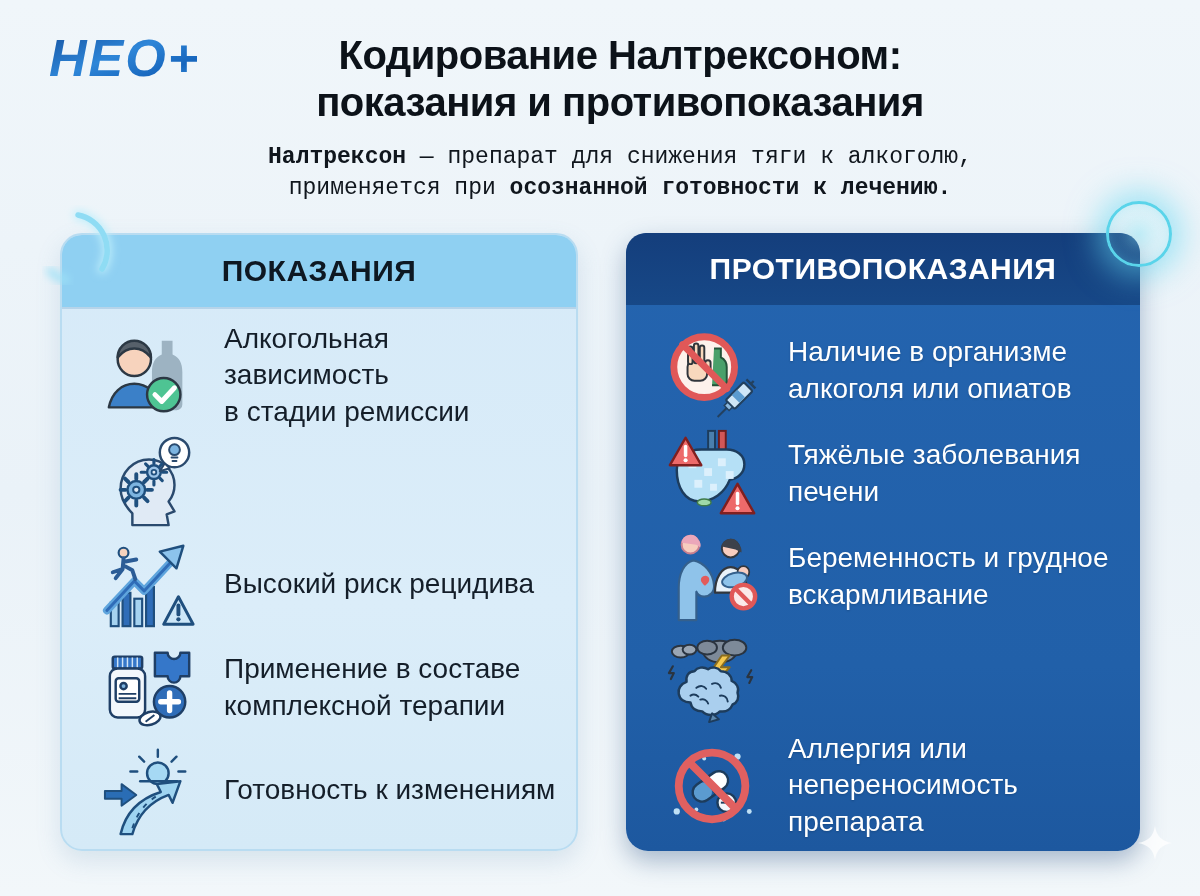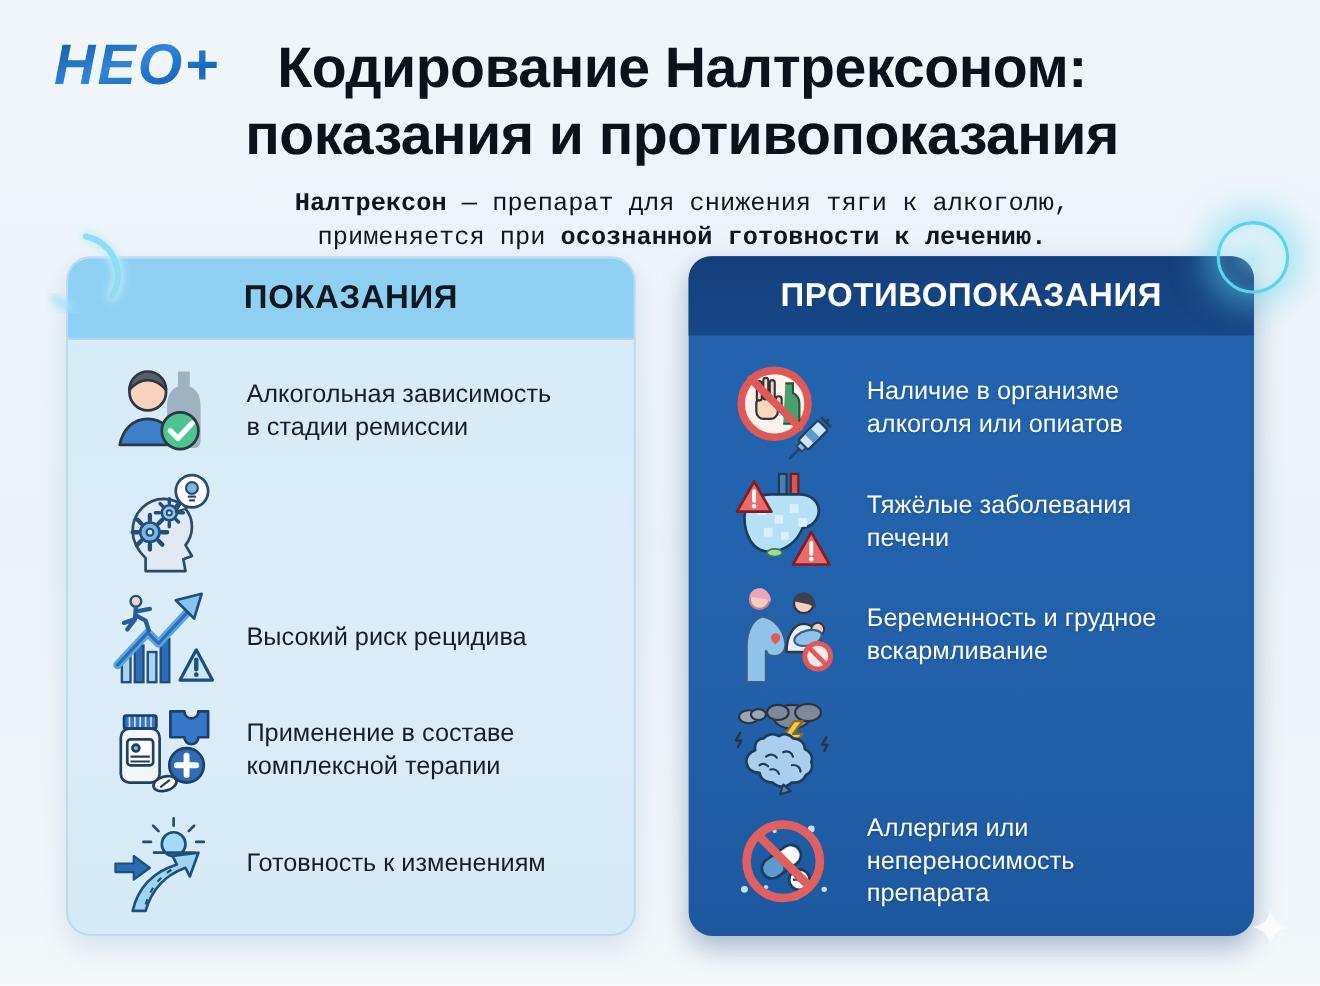--- a/index.html
+++ b/index.html
@@ -4,21 +4,21 @@
 <style>
   * { margin:0; padding:0; box-sizing:border-box; }
   body { font-family:"Liberation Sans", sans-serif; }
   .page{
     position:relative; width:1200px; height:896px; overflow:hidden;
     background:linear-gradient(180deg,#f0f6fa 0%, #eaf2f8 55%, #f2f7fa 100%);
   }
   
   .logo-wrap{ position:absolute; left:47px; top:28px;font-style:italic; }
   .heading{ position:absolute; left:200px; top:32px; width:840px; text-align:center; }
-  .title{ font-size:52px; line-height:1.17; font-weight:800; letter-spacing:-.5px; color:#0c1219; }
+  .title{ font-size:40px; line-height:1.17; font-weight:800; letter-spacing:-.5px; color:#0c1219; }
   .subtitle{ margin-top:16px; font-size:23px; line-height:1.35; color:#10161d; font-weight:400;font-family:Liberation Mono, monospace; }
   .subtitle b{ font-weight:700; }
   
   .cards{ position:absolute; left:60px; top:233px; width:1080px; height:618px;
           display:flex; gap:48px;border-radius:29px; }
   .card{ position:relative; flex:1; border-radius:22px; }
   .card-light{
     background:linear-gradient(180deg,#d6eaf8 0%, #dbedf9 60%, #d5eaf7 100%);
     border:2px solid #b9dcf1;
     box-shadow:0 10px 24px rgba(90,140,180,.18);
@@ -31,21 +31,21 @@
     height:72px; border-radius:20px 20px 0 0;
     display:flex; align-items:center; justify-content:center;
     font-size:30px; font-weight:800; letter-spacing:.5px;
   }
   .card-light .card-header{ background:#8fd0f2; color:#0e1822; box-shadow:0 2px 0 rgba(120,170,205,.35); }
   .card-dark  .card-header{ background:linear-gradient(180deg,#143e7c,#174887); color:#ffffff; }
   .card-body{ padding:14px 18px 10px 30px; }
   .row{ display:flex; align-items:center; gap:16px; min-height:103px; }
   .icon-box{ width:116px; height:98px; flex:0 0 116px;
              display:flex; align-items:center; justify-content:center; }
-  .row-text{ font-size:23px; line-height:1.3; white-space:pre-line; font-weight:500; }
+  .row-text{ font-size:28px; line-height:1.3; white-space:pre-line; font-weight:500; }
   .card-light .row-text{ color:#141e29; }
   .card-dark  .row-text{ color:#ffffff; text-shadow:0 1px 2px rgba(0,30,60,.25); }
   
   .bubble-deco{ position:absolute; left:-28px; top:-30px; z-index:3; pointer-events:none; }
   .ring-deco{
     position:absolute; right:-32px; top:-32px; width:66px; height:66px; z-index:3;
     border-radius:50%; border:3px solid #5ad4ea;
     background:radial-gradient(circle, rgba(140,230,245,.45) 0%, rgba(140,230,245,.12) 55%, rgba(140,230,245,0) 72%);
     box-shadow:0 0 30px 10px rgba(100,215,240,.55), inset 0 0 14px rgba(120,225,245,.5);
     pointer-events:none;

